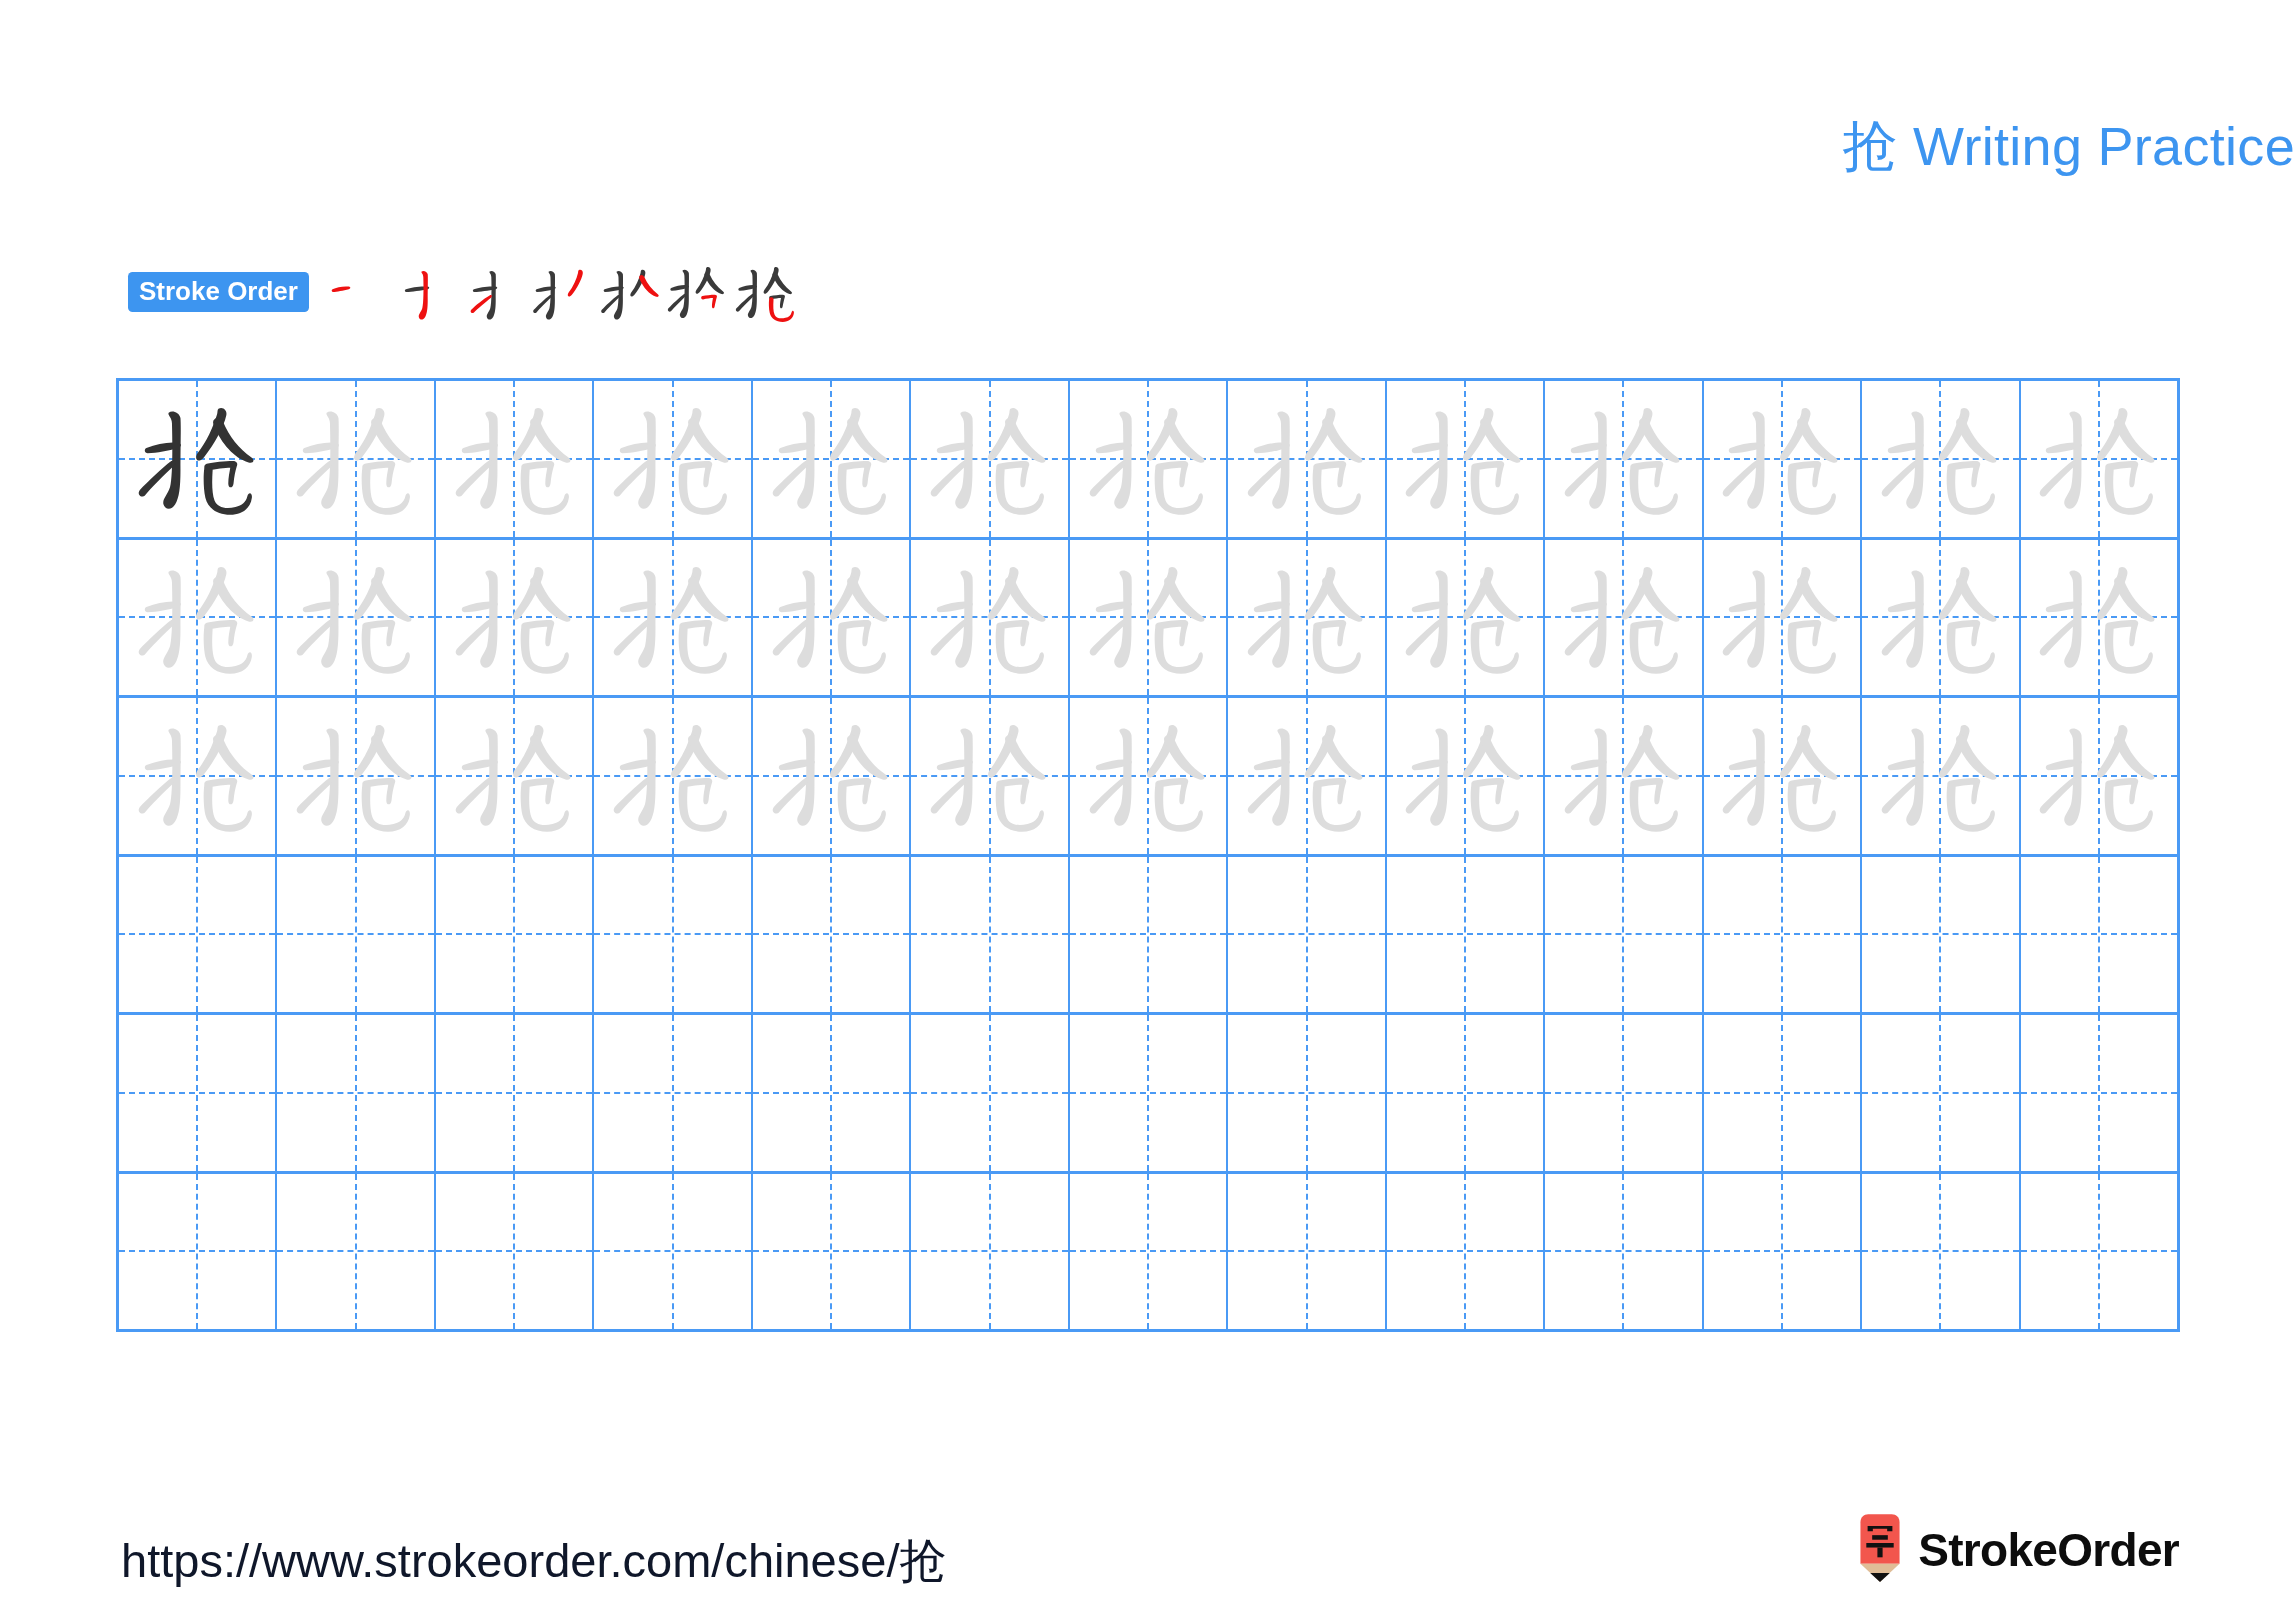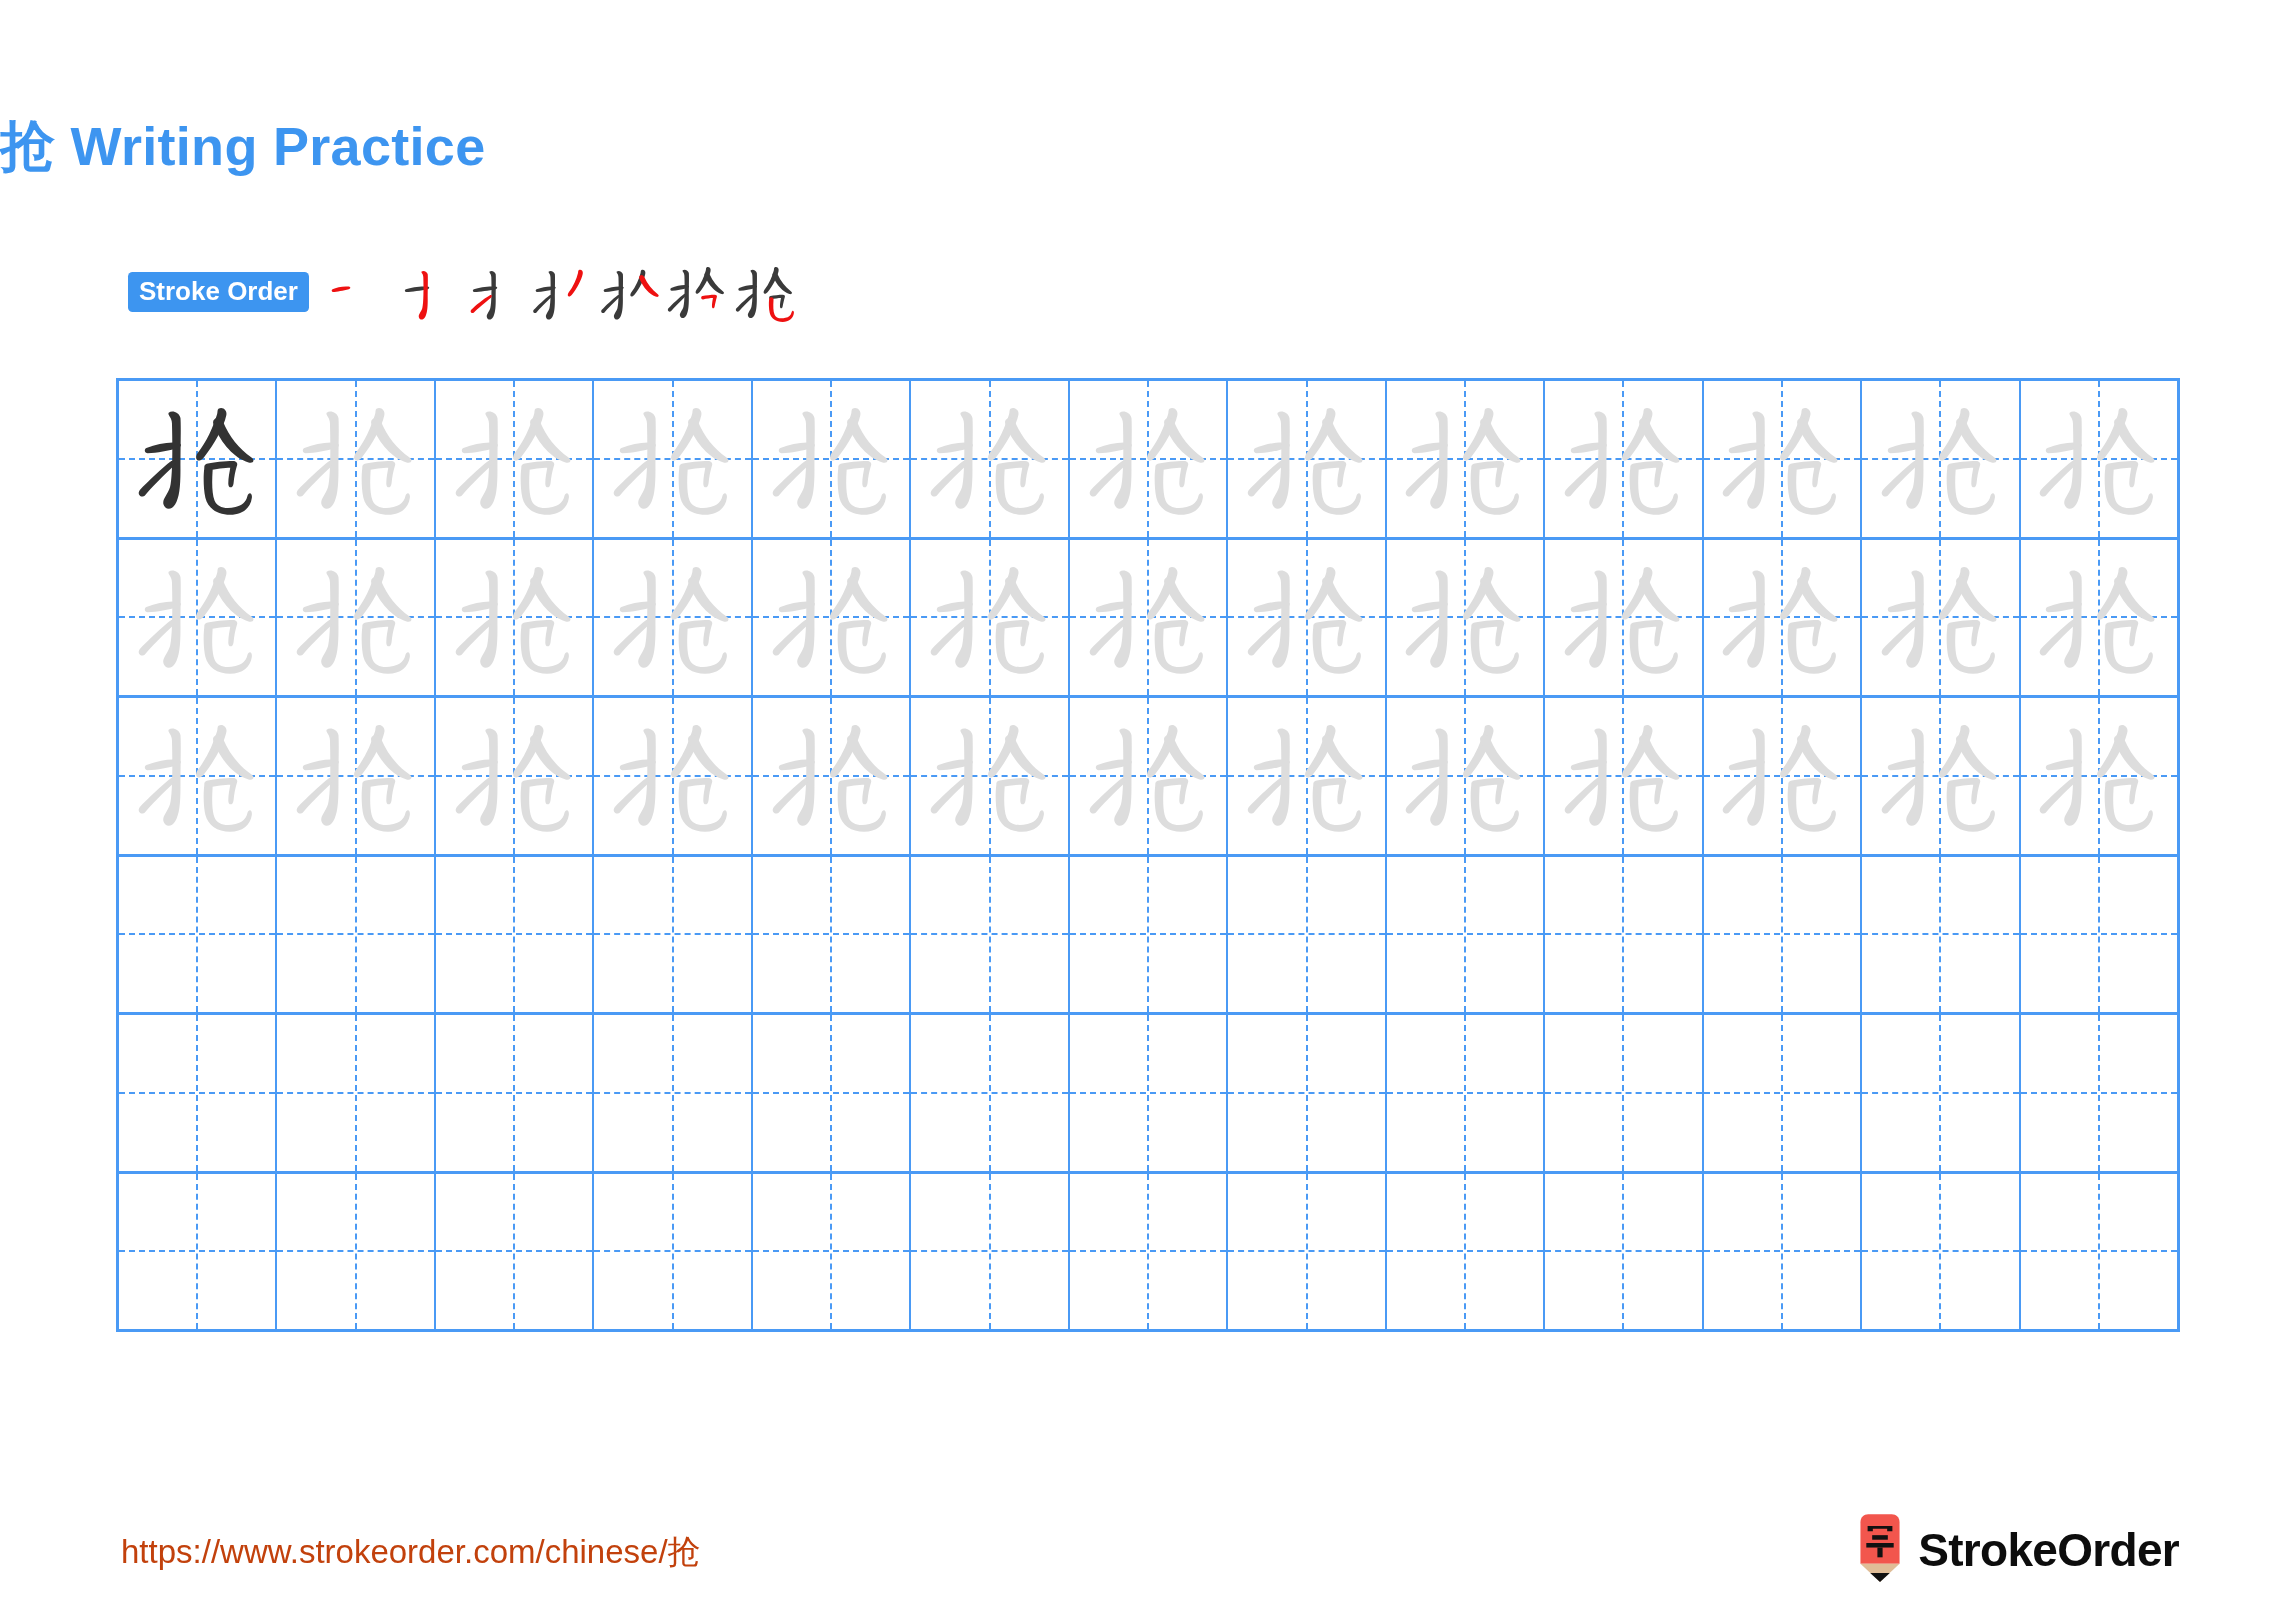--- a/index.html
+++ b/index.html
@@ -9,23 +9,23 @@
     font-family:"Liberation Sans", sans-serif;
     position:relative;
     overflow:hidden;
   }
 
   
   #page-title{
     position:absolute;
     left:0;right:0;
     top:110px;
-    text-align:left;
+    text-align:right;
     font-size:54px;
-    font-weight:700;
+    font-weight:400;
     color:#3d95f0;
     letter-spacing:0.3px;
     white-space:nowrap;
   }
   #page-title .han{font-size:55px;}
 
   
   #stroke-order-section{
     position:absolute;
     left:128px;
@@ -125,22 +125,22 @@
     display:block;
   }
   .glyph-dark path{fill:#333333;}
   .glyph-light path{fill:#dddddd;}
 
   
   #footer-url{
     position:absolute;
     left:121px;
     top:1530px;
-    font-size:33px;
-    color:#c2410c;
+    font-size:47px;
+    color:#0f172a;
     white-space:nowrap;
     text-align:center;
   }
   #footer-logo{
     position:absolute;
     right:116px;
     top:1510px;
     display:flex;
     align-items:center;
     height:79px;

